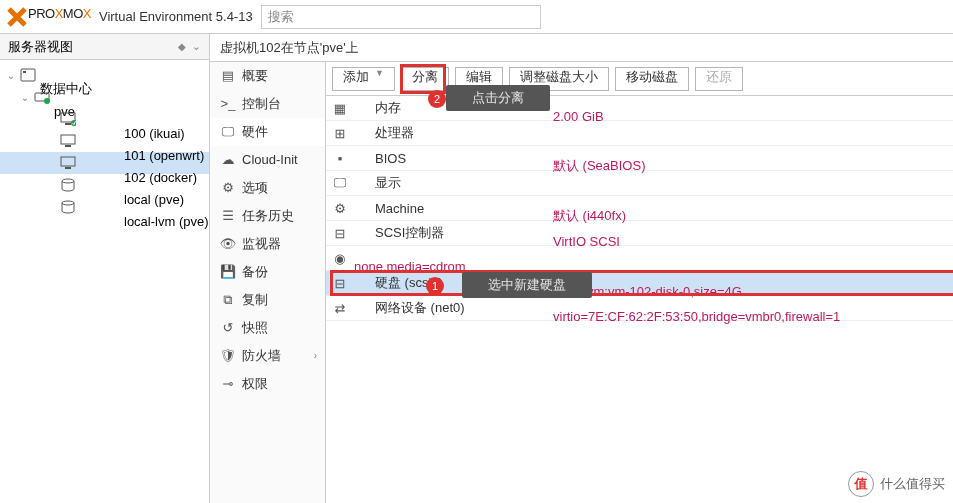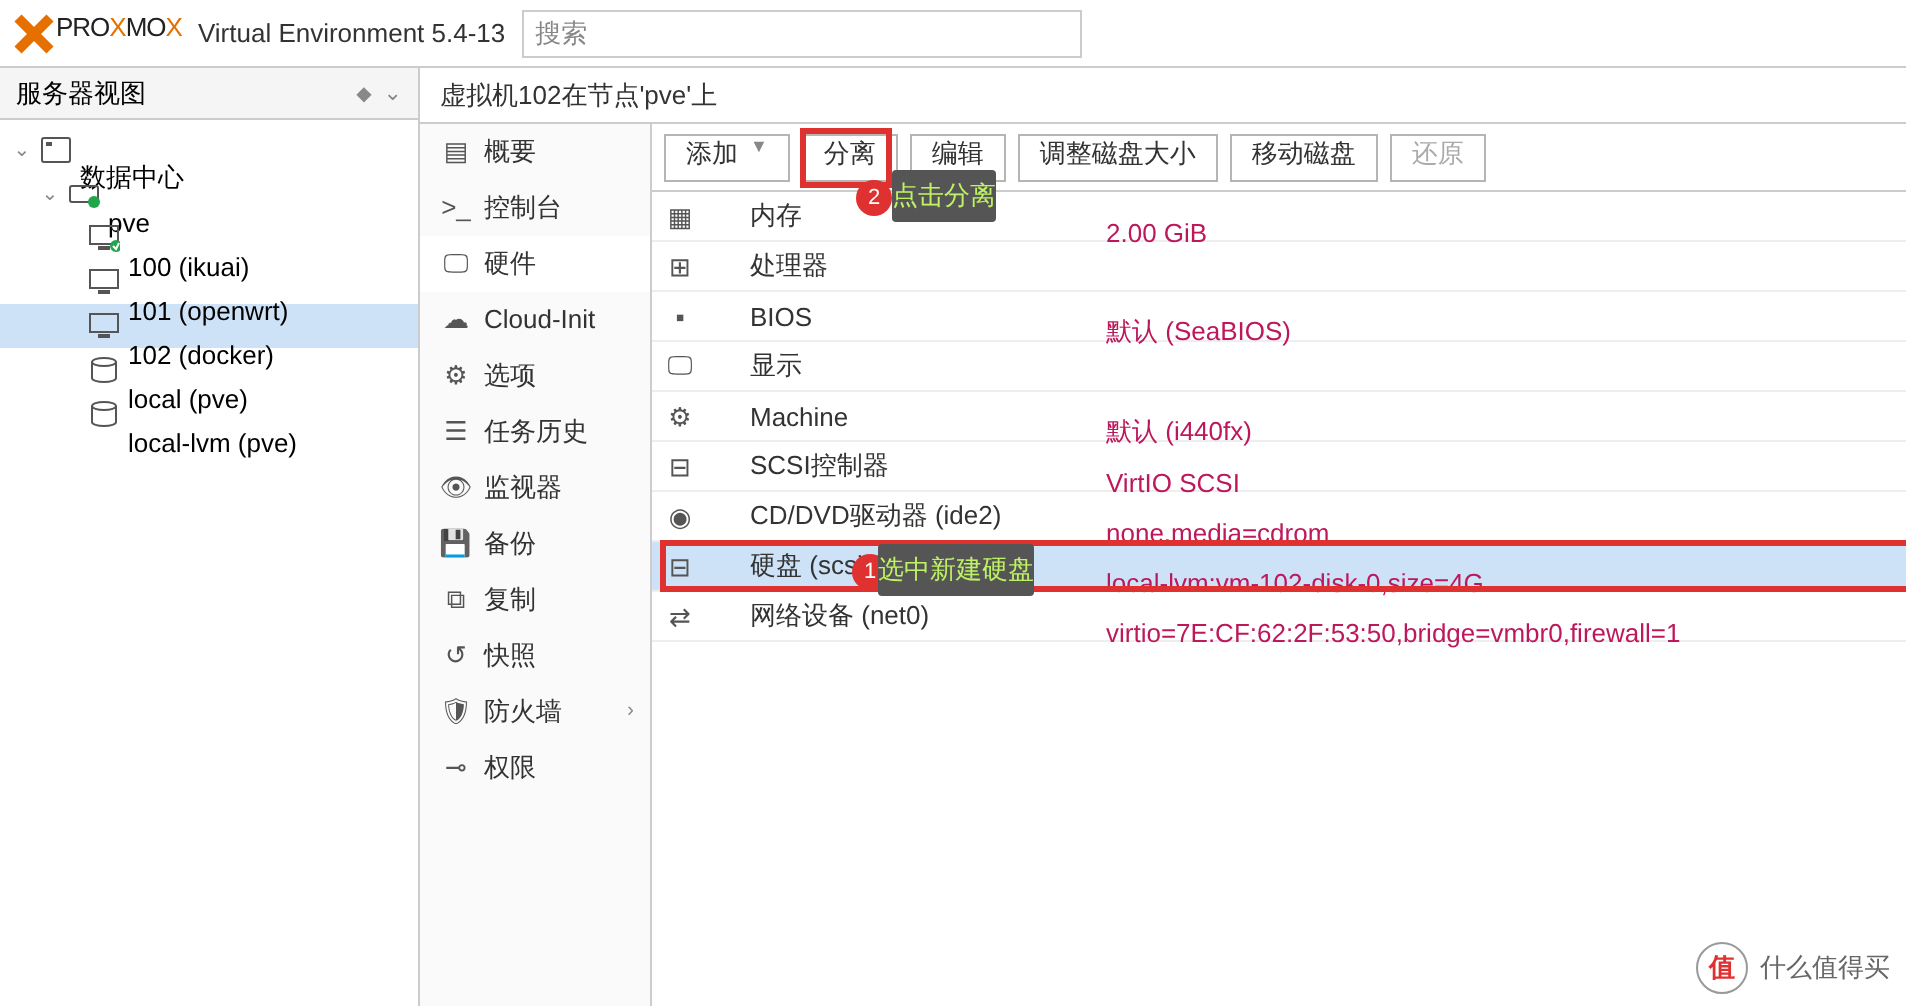--- a/index.html
+++ b/index.html
@@ -22,21 +22,21 @@
 .view-selector .arrows { color: #888; font-size: 10px; margin-right: 6px; }
 .view-selector .chevron { color: #888; font-size: 11px; }
 
 .tree { padding: 4px 0; }
 .tree-item { display: flex; align-items: center; height: 22px; padding-left: 4px; cursor: pointer; white-space: nowrap; }
 .tree-item.selected { background: #cde2f7; }
 .tree-toggle { width: 14px; color: #888; font-size: 10px; text-align: center; }
 .tree-icon { width: 20px; display: flex; align-items: center; justify-content: center; }
 .tree-label { padding-left: 2px; margin-top: 28px; }
 .indent1 { padding-left: 18px; }
-.indent2 { padding-left: 42px; }
+.indent2 { padding-left: 58px; gap: 44px; }
 
 .content { flex: 1; display: flex; flex-direction: column; }
 .breadcrumb { height: 28px; border-bottom: 1px solid #ccc; display: flex; align-items: center; padding: 0 10px; color: #333; }
 
 .content-body { flex: 1; display: flex; }
 
 .sub-nav { width: 116px; border-right: 1px solid #ccc; background: #fafafa; }
 .sub-item { height: 28px; display: flex; align-items: center; padding: 0 8px; border-bottom: 1px solid transparent; cursor: pointer; color: #333; }
 .sub-item.active { background: #fff; }
 .sub-item .icon { width: 20px; color: #555; text-align: center; font-size: 13px; }
@@ -49,21 +49,21 @@
 .btn .caret { margin-left: 6px; font-size: 9px; color: #888; }
 
 .hw-table { flex: 1; }
 .hw-row { height: 25px; display: flex; align-items: center; border-bottom: 1px solid #eee; }
 .hw-row.selected { background: #cde2f7; }
 .hw-icon { width: 28px; text-align: center; color: #555; }
 .hw-key { width: 178px; color: #333; margin-left: 21px; }
 .hw-val { flex: 1; color: #be185d; margin-top: 16px; }
 
 .highlight-red { border: 3px solid #e03131; position: absolute; pointer-events: none; }
-.tooltip { position: absolute; background: #555; color: #bef264; padding: 4px 0; border-radius: 2px; font-size: 13px; display: flex; align-items: center; white-space: nowrap; }
+.tooltip { position: absolute; background: #555; color: #e5e5e5; padding: 4px 26px; border-radius: 2px; font-size: 13px; display: flex; align-items: center; white-space: nowrap; }
 .tip-num { width: 18px; height: 18px; background: #e03131; border-radius: 50%; color: #fff; display: flex; align-items: center; justify-content: center; font-size: 11px; position: absolute; }
 
 .watermark { position: absolute; bottom: 6px; right: 8px; display: flex; align-items: center; color: #666; font-size: 14px; }
 .watermark .badge { width: 26px; height: 26px; border: 1px solid #999; border-radius: 50%; display: flex; align-items: center; justify-content: center; margin-right: 6px; color: #e03131; font-weight: bold; }
 
 svg { display: block; }
 </style>
 </head>
 <body>
 
@@ -251,41 +251,40 @@
               <span class="hw-key">Machine</span>
               <span class="hw-val">默认 (i440fx)</span>
             </div>
           <div class="hw-row">
               <span class="hw-icon">⊟</span>
               <span class="hw-key">SCSI控制器</span>
               <span class="hw-val">VirtIO SCSI</span>
             </div>
           <div class="hw-row">
               <span class="hw-icon">◉</span>
-              <span class="hw-key">CD/DVD驱动器 (ide2)</span>
               <span class="hw-val">none,media=cdrom</span>
             </div>
           <div class="hw-row selected">
               <span class="hw-icon">⊟</span>
               <span class="hw-key">硬盘 (scsi0)</span>
               <span class="hw-val">local-lvm:vm-102-disk-0,size=4G</span>
             </div>
           <div class="hw-row">
               <span class="hw-icon">⇄</span>
               <span class="hw-key">网络设备 (net0)</span>
               <span class="hw-val">virtio=7E:CF:62:2F:53:50,bridge=vmbr0,firewall=1</span>
             </div>
         </div>
 
         <div class="highlight-red" style="left:74px;top:2px;width:46px;height:30px"></div>
         <div class="highlight-red" style="left:4px;top:208px;width:730px;height:26px"></div>
         <div class="tip-num" style="left:102px;top:28px">2</div>
         <div class="tooltip" style="left:120px;top:23px">点击分离</div>
         <div class="tip-num" style="left:100px;top:215px">1</div>
-        <div class="tooltip" style="left:113px;top:210px">选中新建硬盘</div>
+        <div class="tooltip" style="left:136px;top:210px">选中新建硬盘</div>
       </div>
     </div>
   </div>
 </div>
 
 <div class="watermark">
   <span class="badge">值</span>
   <span>什么值得买</span>
 </div>
 

